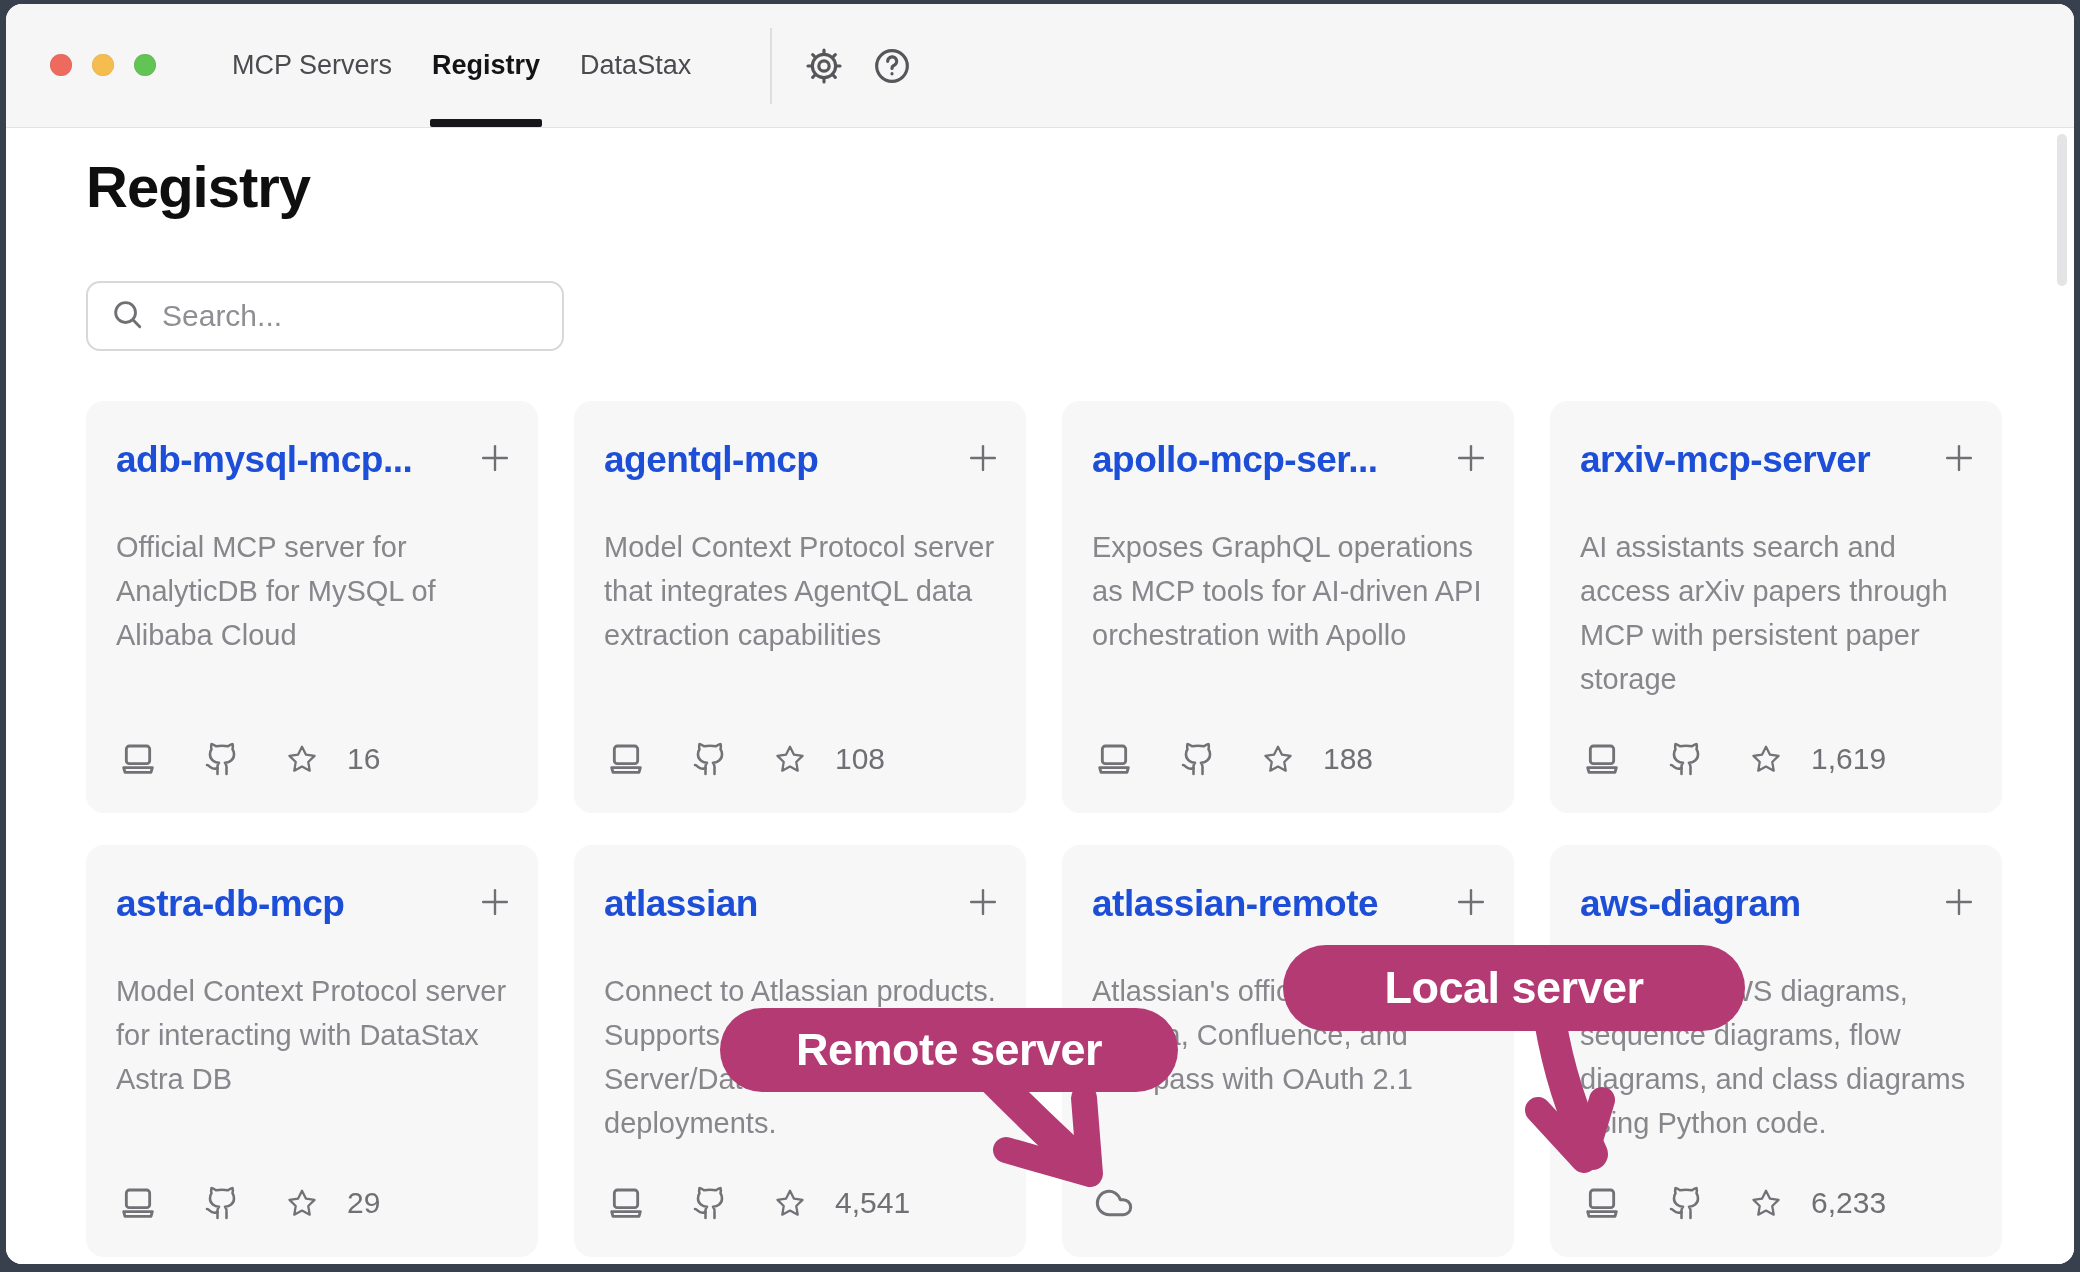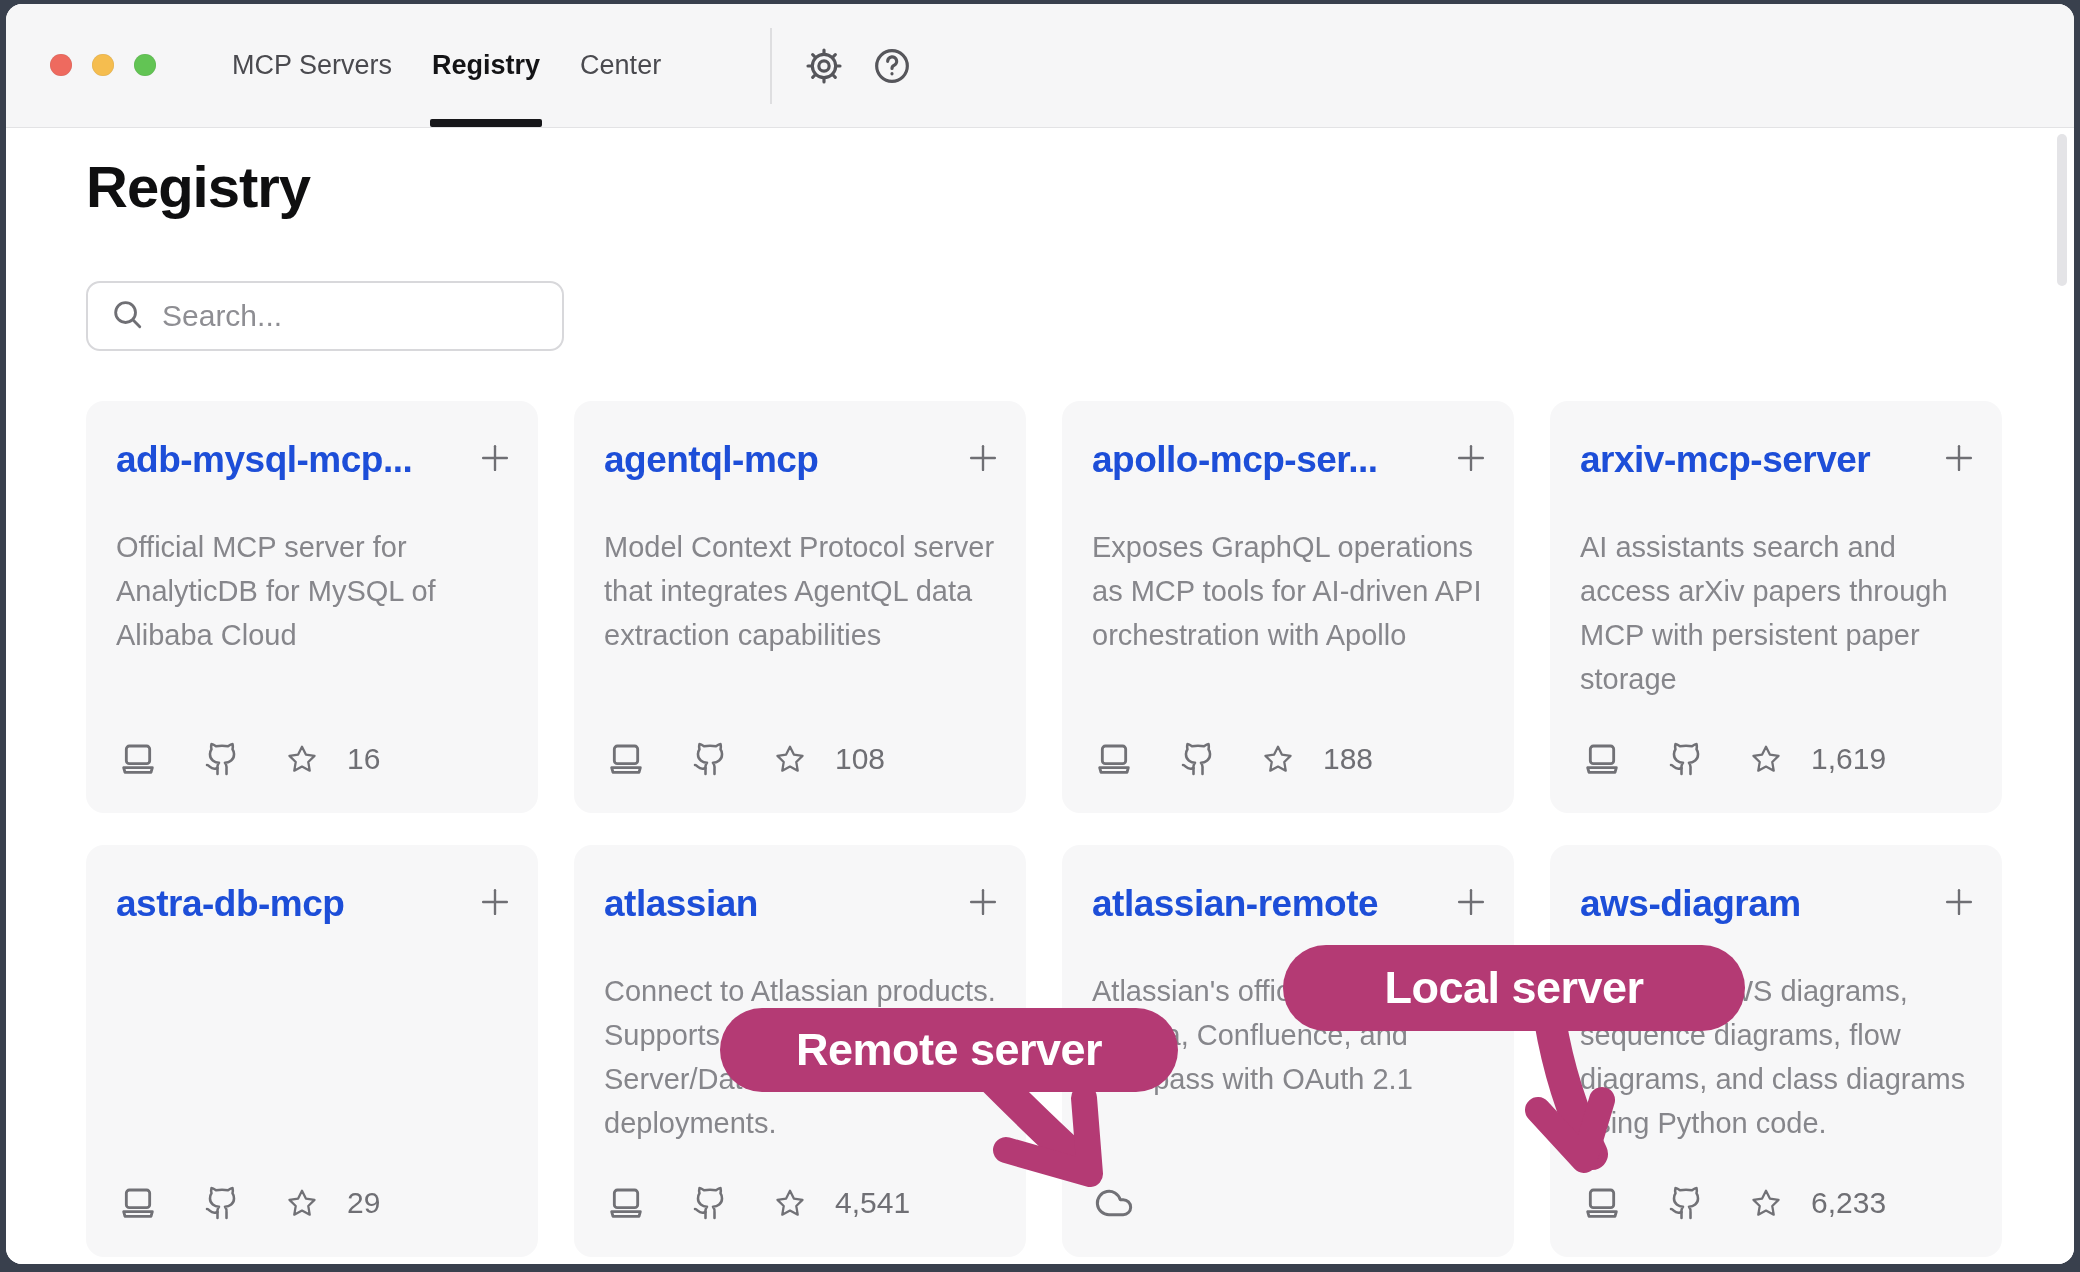--- a/index.html
+++ b/index.html
@@ -108,21 +108,21 @@
 
     <nav class="tabs">
         <div class="tab">
           <span class="tab-label">MCP Servers</span>
         </div>
         <div class="tab active">
           <span class="tab-label">Registry</span>
           <span class="underline"></span>
         </div>
         <div class="tab">
-          <span class="tab-label">Center</span>
+          <span class="tab-label">DataStax</span>
         </div>
       </nav>
 
     <div class="titlebar-divider"></div>
 
     <button class="icon-btn" id="settings-btn">
       <span>
         <svg width="40" height="40" viewBox="0 0 24 24" fill="none" stroke="#56565b" stroke-width="1.9" stroke-linecap="round">
           <circle cx="12" cy="12" r="3.1"></circle>
           <circle cx="12" cy="12" r="7"></circle>
@@ -316,20 +316,21 @@
       <h3 class="card-title">astra-db-mcp</h3>
       <button class="add-btn">
         <span>
           <svg width="38" height="38" viewBox="0 0 24 24" fill="none" stroke="#6f6f74" stroke-width="1.5" stroke-linecap="round">
             <line x1="12" y1="4.5" x2="12" y2="19.5"></line>
                   <line x1="4.5" y1="12" x2="19.5" y2="12"></line>
           </svg>
         </span>
       </button>
     </div>
+    <p class="card-desc">Model Context Protocol server for interacting with DataStax Astra DB</p>
     <div class="card-footer">
       <span class="f-icon">
         <svg width="40" height="40" viewBox="0 0 24 24" fill="none" stroke="#717176" stroke-width="1.7" stroke-linejoin="round">
           <rect x="5" y="4.2" width="14" height="10.6" rx="1.8"></rect>
           <path d="M3.4 17.2 H20.6 L19.8 20 H4.2 Z"></path>
         </svg>
       </span>
 
       <span class="f-icon">
         <svg width="36" height="36" viewBox="0 0 24 24" fill="none" stroke="#717176" stroke-width="1.7" stroke-linecap="round" stroke-linejoin="round">

